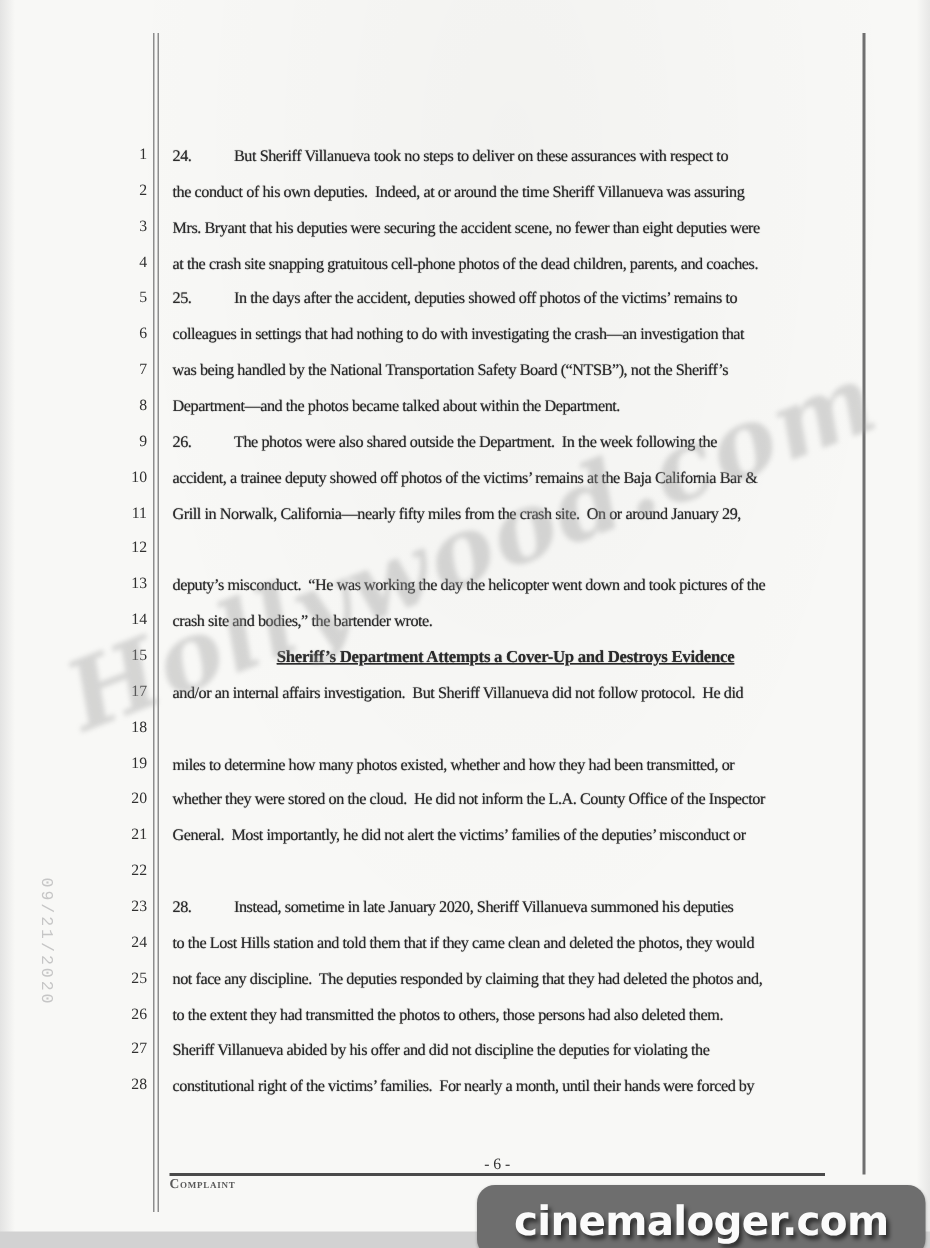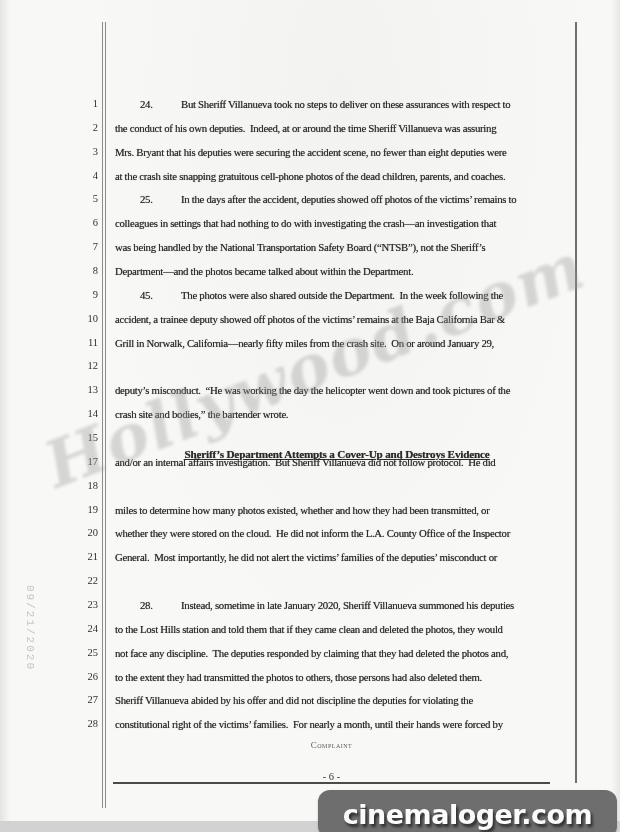--- a/index.html
+++ b/index.html
@@ -16,29 +16,29 @@
   .rule-left{position:absolute;left:102px;top:22px;height:786px;width:2px;
     border-left:1.5px solid #8d8d8d;border-right:1.5px solid #8d8d8d;}
   .rule-right{position:absolute;left:575px;top:22px;height:761px;width:1.5px;background:#6f6f6f;}
   
   .doclines{position:absolute;left:0;top:89px;width:620px;filter:blur(0.35px);}
   .docline{position:relative;height:23.87px;box-sizing:border-box;padding-top:9px;}
   .lnum{position:absolute;left:70px;top:9px;width:28px;text-align:right;font-size:10.5px;color:#303030;}
   .ltext{display:block;margin-left:115px;width:444px;font-size:10.8px;letter-spacing:-0.3px;
     white-space:pre;color:#2a2a2a;text-shadow:0 0 .7px rgba(50,50,50,.75);}
   .pnum{display:none;}
-  .para .pnum{display:inline-block;margin-left:25px;width:41px;}
-  .heading .ltext{text-align:center;font-weight:bold;font-size:11.2px;letter-spacing:-0.2px;margin-top:16px;}
+  .para .pnum{display:inline-block;width:41px;}
+  .heading .ltext{text-align:center;font-weight:bold;font-size:11.2px;letter-spacing:-0.2px;}
   .heading .btext{text-decoration:underline;}
   
   .footer{position:absolute;left:113px;width:437px;top:766px;text-align:center;filter:blur(0.35px);}
   .pageno{font-size:10.5px;color:#333;}
   .footrule{position:absolute;left:113px;top:782px;width:437px;height:2px;background:#4a4a4a;}
-  .foottitle{position:absolute;left:113px;top:740px;width:437px;text-align:center;
-    font-variant:small-caps;font-size:9px;letter-spacing:.5px;color:#5a5a5a;filter:blur(0.35px);}
+  .foottitle{position:absolute;left:113px;top:784px;width:437px;
+    font-variant:small-caps;font-size:9px;letter-spacing:.5px;color:#5a5a5a;filter:blur(0.35px);font-weight:bold;}
   
   .script-wm{position:absolute;left:48px;top:430px;width:640px;
     transform:rotate(-21deg);transform-origin:left center;
     font-family:"DejaVu Serif", serif;font-style:italic;font-weight:bold;
     font-size:64px;letter-spacing:2px;color:#9d9d9d;opacity:.38;filter:blur(1.6px);
     pointer-events:none;white-space:nowrap;}
   
   .date-stamp{position:absolute;left:24px;top:585px;writing-mode:vertical-rl;
     font-family:"Liberation Mono", monospace;font-size:11px;letter-spacing:2px;
     color:#c6c6c6;filter:blur(0.4px);}
@@ -88,21 +88,21 @@
       <div class="docline flow">
         <span class="lnum">7</span>
         <span class="ltext"><span class="btext">was being handled by the National Transportation Safety Board (“NTSB”), not the Sheriff’s</span></span>
       </div>
       <div class="docline flow">
         <span class="lnum">8</span>
         <span class="ltext"><span class="btext">Department—and the photos became talked about within the Department.</span></span>
       </div>
       <div class="docline para">
         <span class="lnum">9</span>
-        <span class="ltext"><span class="pnum">45.</span><span class="btext">The photos were also shared outside the Department.  In the week following the</span></span>
+        <span class="ltext"><span class="pnum">26.</span><span class="btext">The photos were also shared outside the Department.  In the week following the</span></span>
       </div>
       <div class="docline flow">
         <span class="lnum">10</span>
         <span class="ltext"><span class="btext">accident, a trainee deputy showed off photos of the victims’ remains at the Baja California Bar &amp;</span></span>
       </div>
       <div class="docline flow">
         <span class="lnum">11</span>
         <span class="ltext"><span class="btext">Grill in Norwalk, California—nearly fifty miles from the crash site.  On or around January 29,</span></span>
       </div>
       <div class="docline flow">

